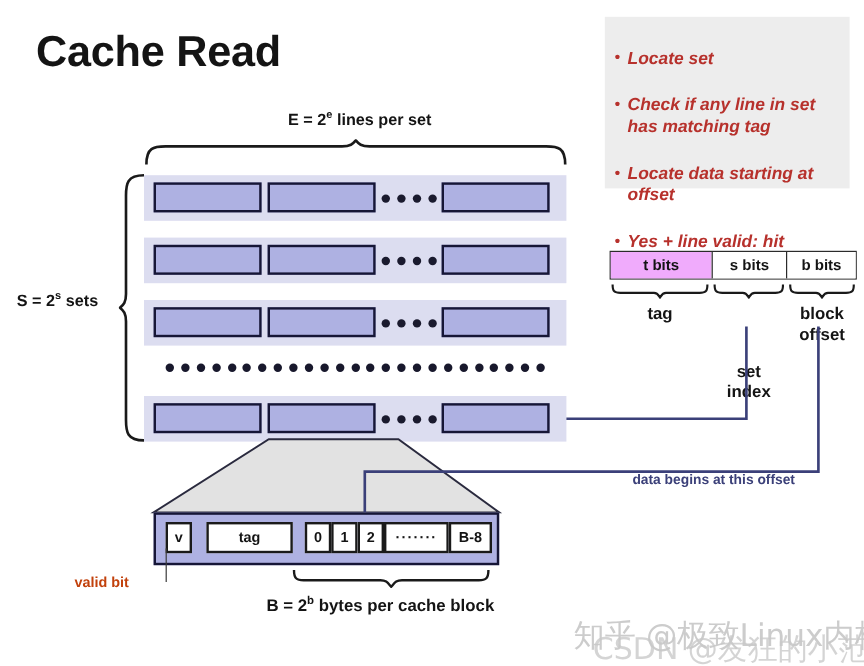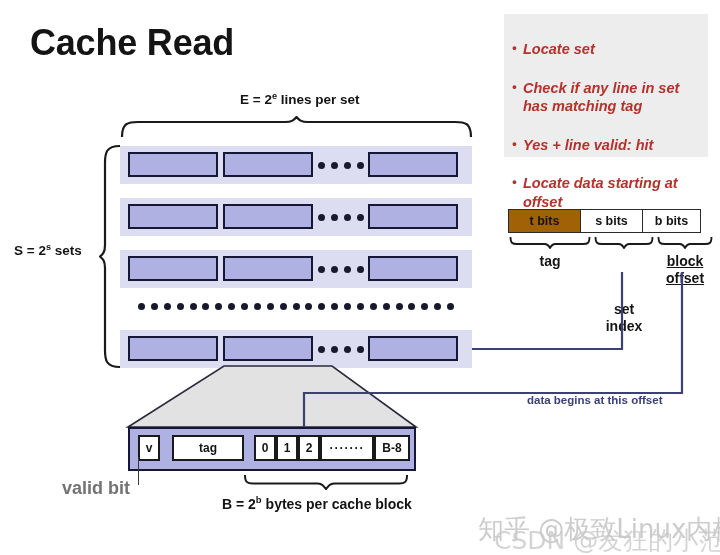--- a/index.html
+++ b/index.html
@@ -186,21 +186,21 @@
     display: flex;
     align-items: center;
     justify-content: center;
     font-size: 12.5px;
     font-weight: bold;
     color: #141414;
     box-sizing: border-box;
     height: 100%;
   }
   #addr-bar .field + .field { border-left: 1.6px solid #2b2b2b; }
-  .f-t { width: 71px; background: #a16207; }
+  .f-t { width: 84px; background: #f0abfc; }
   .f-s { width: 62px; background: #ffffff; }
   .f-b { width: 58px; background: #ffffff; }
 
   .addr-brace {
     position: absolute;
     height: 13px;
   }
   #brace-t { left: 509px; top: 236px; width: 82px; }
   #brace-s { left: 594px; top: 236px; width: 60px; }
   #brace-b { left: 657px; top: 236px; width: 56px; }
@@ -208,21 +208,21 @@
   .addr-cap {
     position: absolute;
     font-size: 14px;
     font-weight: bold;
     color: #141414;
     text-align: center;
     line-height: 17px;
   }
   #cap-t { left: 509px; top: 253px; width: 82px; }
   #cap-s { left: 594px; top: 253px; width: 60px; margin-top: 48px; }
-  #cap-b { left: 653px; top: 253px; width: 64px; text-decoration: underline; }
+  #cap-b { left: 653px; top: 253px; width: 64px; }
 
   
   #connectors {
     position: absolute;
     left: 0;
     top: 0;
     width: 720px;
     height: 555px;
     pointer-events: none;
   }
@@ -276,23 +276,23 @@
   .c-0   { left: 124px; width: 22px; }
   .c-1   { left: 146px; width: 22px; border-left-width: 1px; }
   .c-2   { left: 168px; width: 22px; border-left-width: 1px; }
   .c-dots{ left: 190px; width: 54px; border-left-width: 1px; letter-spacing: 1px; font-size: 11px; }
   .c-bm1 { left: 244px; width: 36px; border-left-width: 1px; }
 
   #valid-label {
     position: absolute;
     left: 62px;
     top: 478px;
-    font-size: 18px;
-    font-weight: bold;
-    color: #737373;
+    font-size: 12px;
+    font-weight: bold;
+    color: #c2410c;
     white-space: nowrap;
   }
   #valid-leader {
     position: absolute;
     left: 138px;
     top: 457px;
     width: 1px;
     height: 28px;
     background: #3a3a3a;
   }
@@ -342,22 +342,22 @@
 <body>
 
 <div id="page">
 
   <div id="title">Cache Read</div>
 
   <div id="callout">
     <ul>
       <li>Locate set</li>
       <li>Check if any line in set has matching tag</li>
+      <li>Locate data starting at offset</li>
       <li>Yes + line valid: hit</li>
-      <li>Locate data starting at offset</li>
     </ul>
   </div>
 
   <div id="e-label"><span>E = 2</span><sup>e</sup><span> lines per set</span></div>
 
   <svg id="e-brace" viewBox="0 0 353 22" preserveAspectRatio="none">
     <path d="M2,21 C2,7 8,6 18,6 L165,6 C172,6 174,4 176.5,1 C179,4 181,6 188,6 L335,6 C345,6 351,7 351,21" fill="none" stroke="#1a1a1a" stroke-width="2.2"></path>
   </svg>
 
   <div id="s-label"><span>S = 2</span><sup>s</sup><span> sets</span></div>

